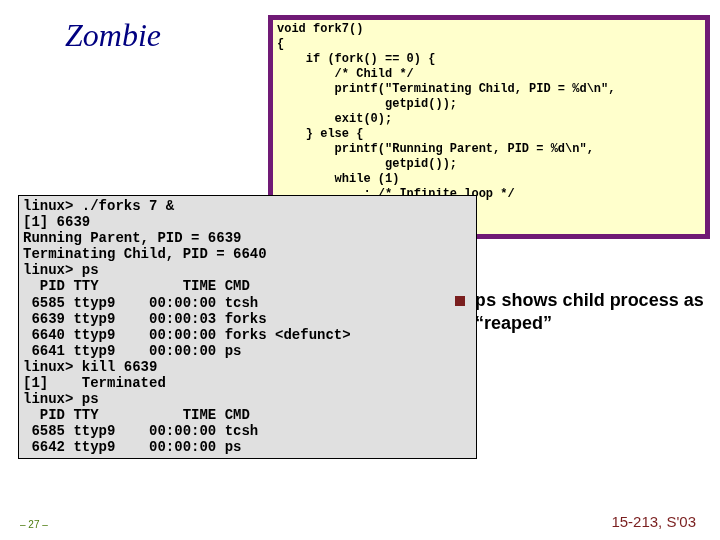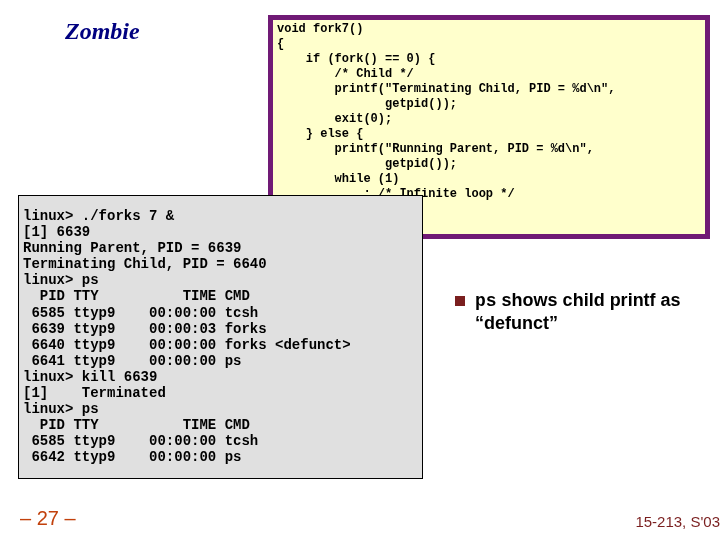--- a/index.html
+++ b/index.html
@@ -8,22 +8,22 @@
     height: 540px;
     background: #ffffff;
     font-family: Arial, Helvetica, sans-serif;
     position: relative;
     overflow: hidden;
   }
   .title {
     position: absolute;
     left: 65px;
     top: 18px;
-    font-size: 24px;
-    font-weight: bold;
+    font-size: 32px;
+    font-weight: normal;
     color: #000080;
     line-height: 1.1;
     font-style: italic;
     font-family: "Times New Roman", Times, serif;
   }
   .code-box {
     position: absolute;
     left: 268px;
     top: 15px;
     width: 442px;
@@ -34,30 +34,30 @@
     font-weight: bold;
     line-height: 1.25;
     white-space: pre;
     color: #000;
     padding: 2px 4px;
   }
   .terminal-box {
     position: absolute;
     left: 18px;
     top: 195px;
-    width: 405px;
+    width: 459px;
     background: #e0e0e0;
     border: 1px solid #000;
     font-family: "Courier New", monospace;
     font-size: 14px;
     font-weight: bold;
     line-height: 1.15;
     white-space: pre;
     color: #000;
-    padding: 12px 4px;
+    padding: 2px 4px;
   }
   .bullets {
     position: absolute;
     left: 455px;
     top: 290px;
     width: 250px;
     color: #000;
   }
   .bullets .row {
     display: flex;
@@ -80,26 +80,26 @@
   }
   .bullets .mono {
     font-family: Liberation Mono, monospace;
     font-weight: bold;
     text-align: right;
   }
   .page-num {
     position: absolute;
     left: 20px;
     bottom: 10px;
-    font-size: 20px;
-    color: #c2410c;
+    font-size: 10px;
+    color: #4d7c0f;
   }
   .course {
     position: absolute;
-    right: 0;
+    right: 24px;
     bottom: 10px;
     font-size: 15px;
     color: #7a1f1f;
   }
 </style>
 </head>
 <body>
 
 <div class="title">
   <span>Zombie</span><br>
@@ -133,18 +133,18 @@
 linux&gt; kill 6639
 [1]    Terminated
 linux&gt; ps
   PID TTY          TIME CMD
  6585 ttyp9    00:00:00 tcsh
  6642 ttyp9    00:00:00 ps</span></div>
 
 <div class="bullets">
   <div class="row">
     <div class="sq"></div>
-    <div class="txt"><span class="mono">ps</span><span> shows child printf as “defunct”</span></div>
+    <div class="txt"><span class="mono">ps</span><span> shows child process as “reaped”</span></div>
   </div>
 </div>
 
 <div class="page-num">– 27 –</div>
 <div class="course">15-213, S'03</div>
 
 </body></html>

